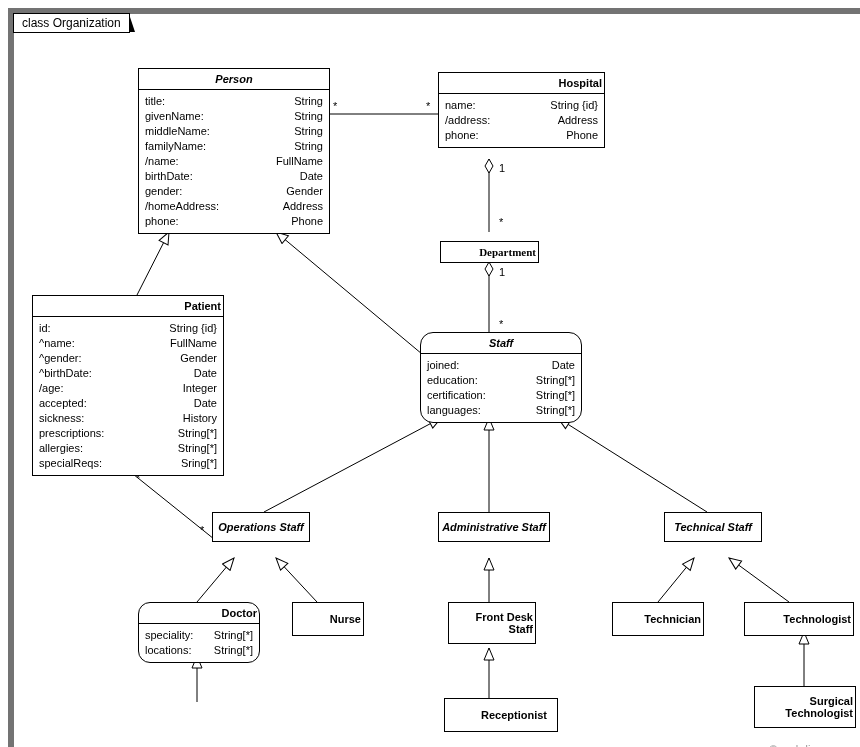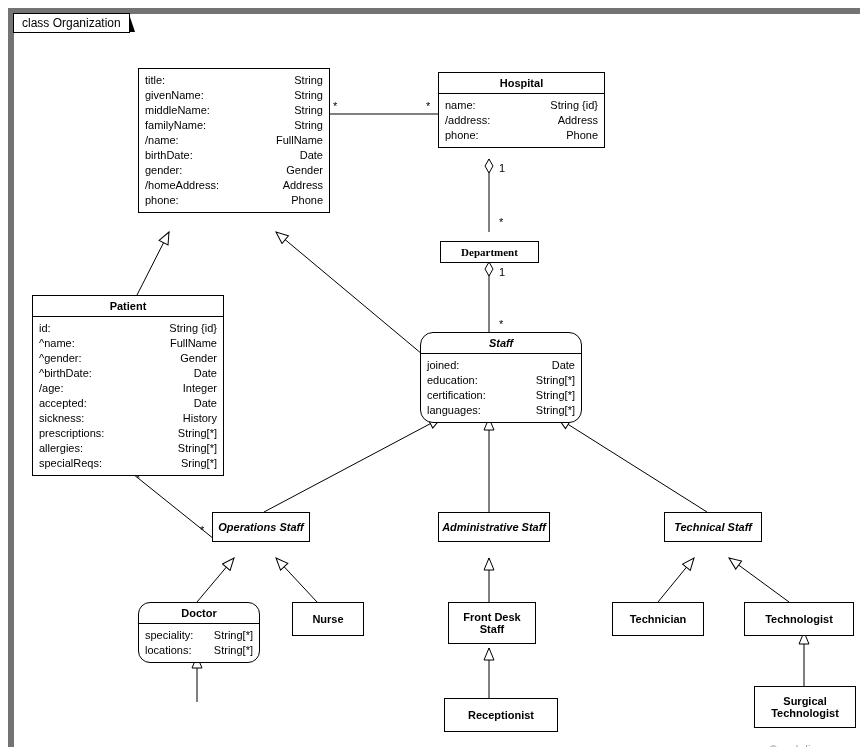--- a/index.html
+++ b/index.html
@@ -1,21 +1,21 @@
 <!DOCTYPE html>
 <html><head>
 <meta charset="utf-8">
 <style>
 body { margin:0; font-family: Arial, sans-serif; font-size:11px; color:#000; background:#fff; }
 .frame { position:relative; width:858px; height:745px; border:6px solid #737373; margin:8px; }
 .frame-tab { position:absolute; top:-1px; left:-1px; border:1px solid #000; border-top:1px solid #000; padding:2px 8px; background:#fff; font-size:12px; }
 .frame-tab::after { content:""; position:absolute; right:-6px; top:0; width:0; height:0; border-top:18px solid transparent; border-left:6px solid #000; }
 .cls { position:absolute; border:1px solid #000; background:#fff; }
 .cls .name { text-align:center; font-style:italic; font-weight:bold; padding:4px 2px; border-bottom:1px solid #000; }
-.cls .name.plain { font-style:normal; }
+.cls .name.plain { font-style:normal;text-align:right; }
 .cls .attrs { padding:4px 6px; }
 .cls .attrs .row { display:flex; justify-content:space-between; line-height:15px; }
 .watermark { position:absolute; right:6px; bottom:4px; color:#999; font-size:11px; }
 svg { position:absolute; top:0; left:0; pointer-events:none; }
 </style>
 </head>
 <body>
 
 <div class="frame">
   <div class="frame-tab">class Organization</div>
@@ -63,20 +63,21 @@
     <line x1="775" y1="588" x2="715" y2="544" stroke="#000" marker-end="url(#tri)"></line>
 
     <line x1="183" y1="688" x2="183" y2="642" stroke="#000" marker-end="url(#tri)"></line>
 
     <line x1="475" y1="688" x2="475" y2="634" stroke="#000" marker-end="url(#tri)"></line>
 
     <line x1="790" y1="672" x2="790" y2="618" stroke="#000" marker-end="url(#tri)"></line>
   </svg>
 
   <div class="cls" style="left:124px; top:54px; width:190px;">
+    <div class="name">Person</div>
     <div class="attrs">
         <div class="row">
           <span>title:</span>
           <span>String</span>
         </div>
         <div class="row">
           <span>givenName:</span>
           <span>String</span>
         </div>
         <div class="row">

